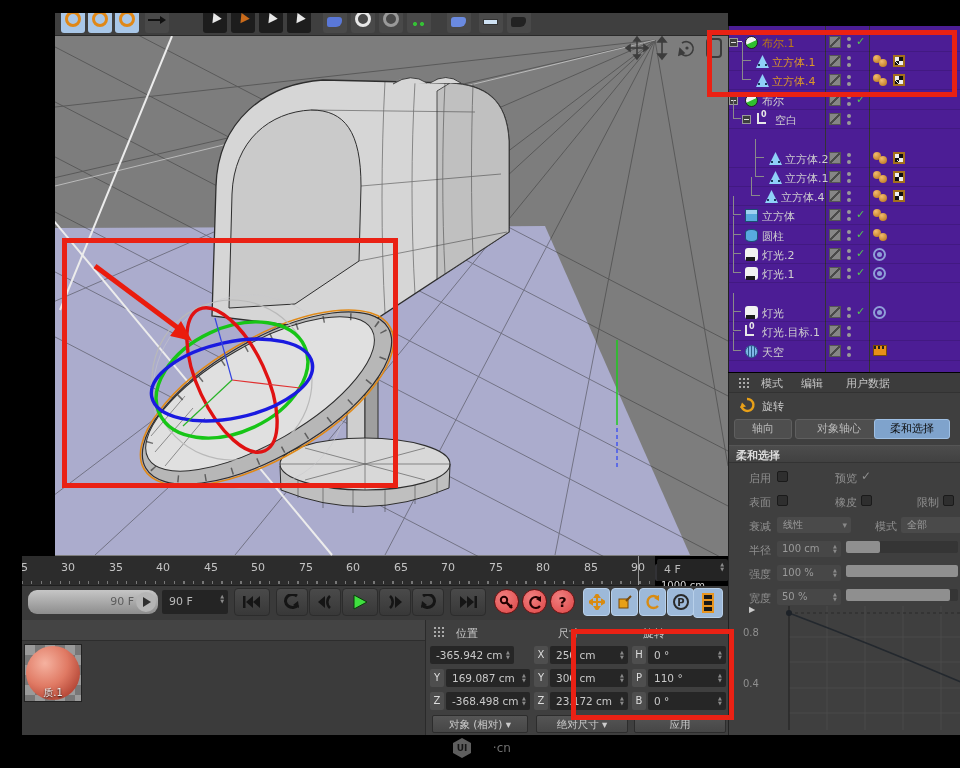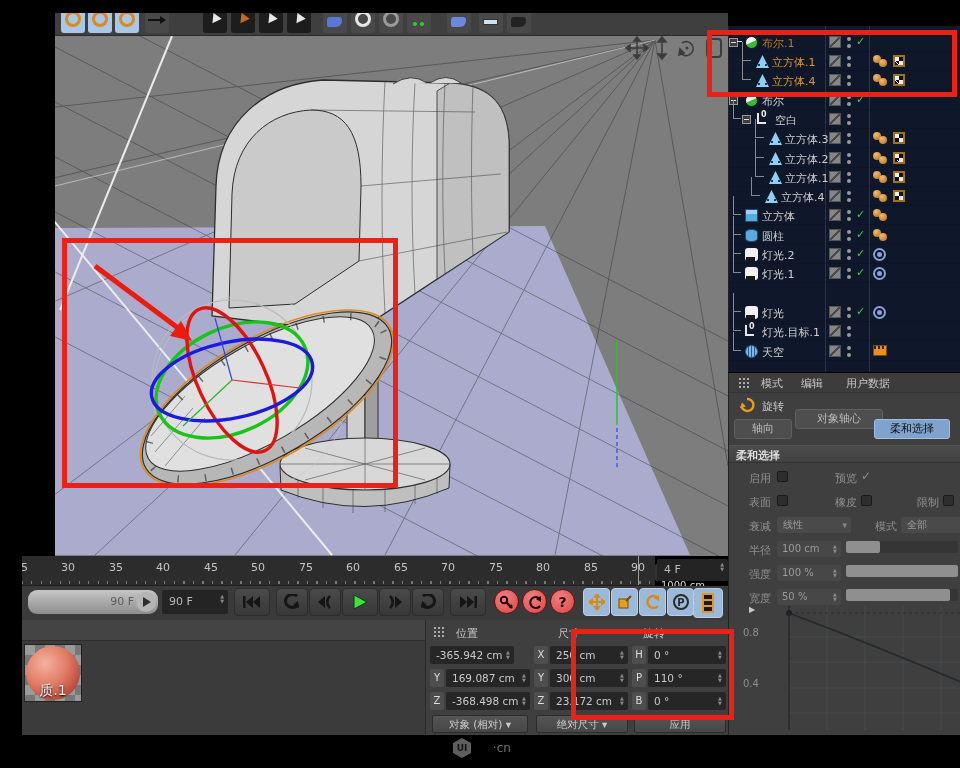--- a/index.html
+++ b/index.html
@@ -17,21 +17,21 @@
   .tb-ic .wedge { position:absolute; left:7px; top:16px; width:0; height:0; border-left:5px solid transparent; border-right:5px solid transparent; border-top:9px solid #e8e8e8; transform:rotate(35deg); }
   .tb-ic .bar { position:absolute; left:4px; top:20px; width:15px; height:6px; background:#cfe2f4; border:1px solid #333; }
   .tb-ic .dotg { position:absolute; left:5px; top:22px; width:12px; height:7px; background:radial-gradient(circle 3px at 3px 3px,#35c035 70%,transparent 71%),radial-gradient(circle 3px at 10px 3px,#35c035 70%,transparent 71%); }
   .tb-ic .blob { position:absolute; left:4px; top:18px; width:15px; height:10px; background:#5a78d8; border-radius:3px 3px 6px 2px; }
   .tb-ic .arr { position:absolute; left:3px; top:20px; width:13px; height:2px; background:#111; }
   .tb-ic .arr:after { content:""; position:absolute; right:-5px; top:-3px; border-left:6px solid #111; border-top:4px solid transparent; border-bottom:4px solid transparent; }
   
   #viewport { left:55px; top:36px; width:673px; height:520px; background:#7d7d7d; }
   #grid-label { left:600px; top:528px; height:17px; padding:2px 6px; background:rgba(62,62,68,.8); color:#d6d6d6; font-size:10px; border-radius:2px; }
   
-  #om { left:728px; top:26px; width:232px; height:346px; background:#0f172a; border-left:1px solid #222; }
+  #om { left:728px; top:26px; width:232px; height:346px; background:#4c1d95; border-left:1px solid #222; }
   .om-row { position:absolute; left:0; width:232px; height:19px; border-bottom:1px solid rgba(0,0,0,.12); }
   .om-label { position:absolute; top:3px; font-size:11px; color:#cfcfcf; white-space:nowrap; }
   .om-label.sel0 { color:#bd7a14; } .om-label.sel1 { color:#de9a26; }
   .exp { position:absolute; top:5px; width:9px; height:9px; border:1px solid #999; background:#3d3d3d; }
   .exp:after { content:""; position:absolute; left:1px; top:3px; width:5px; height:1px; background:#ddd; }
   .conn { position:absolute; top:-10px; width:9px; height:19px; border-left:1px solid #8a8a8a; border-bottom:1px solid #8a8a8a; }
   .colline { position:absolute; top:0; width:1px; height:346px; background:#333; }
   .ic { position:absolute; top:3px; width:13px; height:13px; }
   .i-bool { border-radius:50%; background:linear-gradient(155deg,#f4f4f4 46%,#2fbf2f 52%); border:1px solid #222; }
   .i-tri { clip-path:polygon(50% 0,0 100%,100% 100%); background:#8fd0f8; }
@@ -102,21 +102,21 @@
   .rbtn { position:absolute; top:3px; width:25px; height:25px; border-radius:50%; background:radial-gradient(circle at 38% 32%,#f08080,#d44); border:1px solid #611; color:#200; font-weight:bold; font-size:14px; line-height:24px; text-align:center; }
   
   #matpanel { left:22px; top:620px; width:403px; height:115px; background:#3b3b3b; }
   #matbar { position:absolute; left:0; top:0; width:403px; height:21px; background:#444; border-bottom:1px solid #2d2d2d; }
   #matthumb { position:absolute; left:2px; top:24px; width:58px; height:58px; border:1px solid #222;
     background-color:#9a9a9a;
     background-image:linear-gradient(45deg,#777 25%,transparent 25%,transparent 75%,#777 75%),linear-gradient(45deg,#777 25%,transparent 25%,transparent 75%,#777 75%);
     background-size:20px 20px; background-position:0 0,10px 10px; }
   #matthumb .ball { position:absolute; left:1px; top:1px; width:54px; height:54px; border-radius:50%;
     background:radial-gradient(circle at 35% 32%,#f5b2a0,#e07a64 45%,#b24434 80%,#8e2e22); }
-  #matthumb .nm { position:absolute; left:0; bottom:1px; width:100%; text-align:center; color:#eee; font-size:14px; text-shadow:0 1px 2px #000; }
+  #matthumb .nm { position:absolute; left:0; bottom:1px; width:100%; text-align:center; color:#eee; font-size:10px; text-shadow:0 1px 2px #000; }
   #coords { left:425px; top:620px; width:303px; height:115px; background:#3f3f3f; border-left:1px solid #2a2a2a; overflow:hidden; }
   .chead { position:absolute; top:6px; color:#c8c8c8; font-size:11px; }
   .axchip { position:absolute; width:14px; height:18px; background:#4e4e4e; border-radius:2px; color:#ddd; font-size:10px; text-align:center; line-height:18px; }
   .cfld { position:absolute; width:84px; height:18px; background:#262626; border-radius:2px; color:#c9c9c9; font-size:10.5px; line-height:18px; padding-left:6px; }
   .cfld .st { position:absolute; right:2px; top:1px; width:8px; color:#8a8a8a; font-size:5px; line-height:5px; padding-top:3px; text-align:center; }
   .cbtn { position:absolute; height:18px; background:linear-gradient(#555,#464646); border:1px solid #2c2c2c; border-radius:2px; color:#ccc; font-size:10.5px; text-align:center; line-height:16px; }
   
   .redrect { position:absolute; border:5px solid #ea2114; z-index:50; }
   #arrow-svg { position:absolute; left:0; top:0; z-index:51; pointer-events:none; }
   
@@ -384,35 +384,20 @@
           <b>0</b>
         </span>
       <span class="om-label" style="left:46px">空白</span>
       <span class="tg-slash" style="left:100px"></span>
       <span class="tg-dots" style="left:118px">
           <i></i>
           <i></i>
         </span>
     </div>
 
-    <div class="om-row" style="top:103px">
-      <span class="conn" style="left:26px"></span>
-      <span class="ic i-tri" style="left:40px"></span>
-      <span class="om-label" style="left:56px">立方体.3</span>
-      <span class="tg-slash" style="left:100px"></span>
-      <span class="tg-dots" style="left:118px">
-          <i></i>
-          <i></i>
-        </span>
-      <span class="tag-ph" style="left:144px">
-          <i></i>
-          <i></i>
-        </span>
-      <span class="tag-tx" style="left:164px"></span>
-    </div>
     <div class="om-row" style="top:123px">
       <span class="conn" style="left:26px"></span>
       <span class="ic i-tri" style="left:40px"></span>
       <span class="om-label" style="left:56px">立方体.2</span>
       <span class="tg-slash" style="left:100px"></span>
       <span class="tg-dots" style="left:118px">
           <i></i>
           <i></i>
         </span>
       <span class="tag-ph" style="left:144px">
@@ -562,21 +547,21 @@
       <span class="txt abs" style="left:32px;top:3px">模式</span>
       <span class="txt abs" style="left:72px;top:3px">编辑</span>
       <span class="txt abs" style="left:117px;top:3px">用户数据</span>
     </div>
     <svg class="abs" style="left:10px;top:24px" width="16" height="16">
       <path d="M8,2 A6,6 0 1 1 2.5,9" fill="none" stroke="#e8a018" stroke-width="2.4"></path>
         <polygon points="1,11 7,9.5 3,5.5" fill="#e8a018"></polygon>
     </svg>
     <span class="txt abs" style="left:33px;top:26px">旋转</span>
     <div class="tab" style="left:5px;top:46px;width:58px">轴向</div>
-    <div class="tab" style="left:66px;top:36px;width:88px">对象轴心</div>
+    <div class="tab" style="left:66px;top:46px;width:88px">对象轴心</div>
     <div class="tab active" style="left:145px;top:46px;width:76px">柔和选择</div>
     <div class="secbar" style="top:72px">
       <span class="txt abs" style="left:7px;top:2px;color:#dcdcdc;font-weight:bold">柔和选择</span>
     </div>
 
     <span class="alabel" style="left:0;top:98px;width:42px">启用</span>
     <span class="cb" style="left:48px;top:98px"></span>
     <span class="alabel" style="left:86px;top:98px;width:42px">预览</span>
     <span class="abs dim" style="left:132px;top:96px;font-size:12px">✓</span>
 

